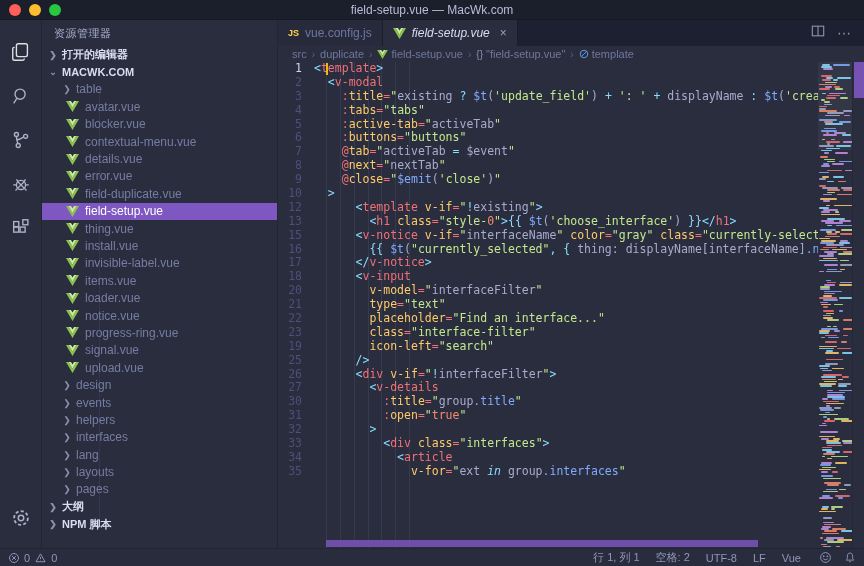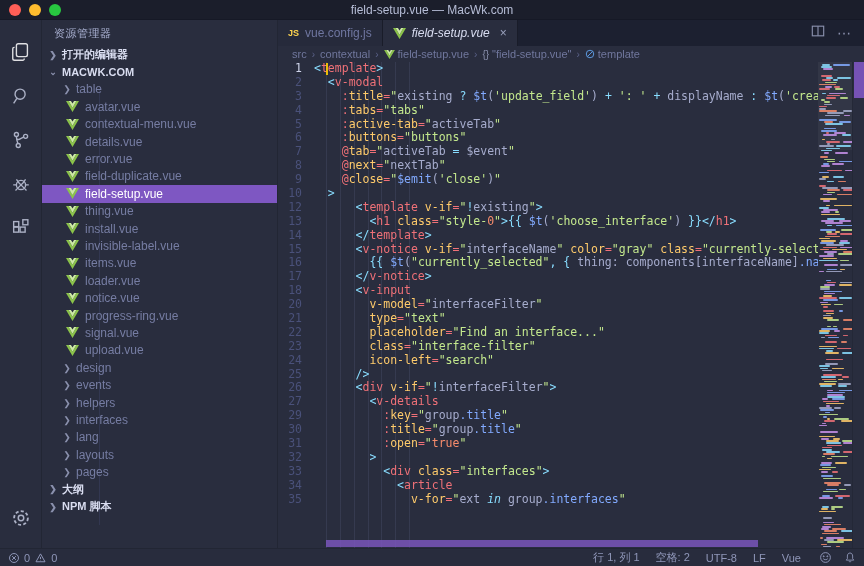--- a/index.html
+++ b/index.html
@@ -163,20 +163,27 @@
           <div class="t-row row folder">
             <span class="chev">❯</span>
             <span class="label">table</span>
           </div>
           <div class="t-row row">
             <svg viewBox="0 0 24 20" class="vicon">
               <path d="M0 0h4.8L12 12.4 19.2 0H24L12 20Z" fill="#8bc34a"></path>
               <path d="M4.8 0h4.4L12 4.6 14.8 0h4.4L12 12.4Z" fill="#cdeaa4"></path>
             </svg>
             <span class="label">avatar.vue</span>
+          </div>
+          <div class="t-row row">
+            <svg viewBox="0 0 24 20" class="vicon">
+              <path d="M0 0h4.8L12 12.4 19.2 0H24L12 20Z" fill="#8bc34a"></path>
+              <path d="M4.8 0h4.4L12 4.6 14.8 0h4.4L12 12.4Z" fill="#cdeaa4"></path>
+            </svg>
+            <span class="label">blocker.vue</span>
           </div>
           <div class="t-row row">
             <svg viewBox="0 0 24 20" class="vicon">
               <path d="M0 0h4.8L12 12.4 19.2 0H24L12 20Z" fill="#8bc34a"></path>
               <path d="M4.8 0h4.4L12 4.6 14.8 0h4.4L12 12.4Z" fill="#cdeaa4"></path>
             </svg>
             <span class="label">contextual-menu.vue</span>
           </div>
           <div class="t-row row">
             <svg viewBox="0 0 24 20" class="vicon">
@@ -332,21 +339,21 @@
           <span class="ellipsis">⋯</span>
         </div>
       </div>
 
       <div class="breadcrumb">
         <span class="bc-item">
             <span>src</span>
           </span>
         <span class="bc-sep">›</span>
         <span class="bc-item">
-            <span>contextual</span>
+            <span>duplicate</span>
           </span>
         <span class="bc-sep">›</span>
         <span class="bc-item">
           <svg width="11" height="9" viewBox="0 0 24 20">
             <path d="M0 0h4.8L12 12.4 19.2 0H24L12 20Z" fill="#8bc34a"></path>
               <path d="M4.8 0h4.4L12 4.6 14.8 0h4.4L12 12.4Z" fill="#cdeaa4"></path>
           </svg>
           <span>field-setup.vue</span>
         </span>
         <span class="bc-sep">›</span>
@@ -410,30 +417,26 @@
               </div>
               <div class="cline">
                 <span class="ln">12</span>
                 <span class="lc"><span class="tk-w">      </span><span class="tk-c">&lt;</span><span class="tk-p">template</span><span class="tk-w"> </span><span class="tk-y">v-if</span><span class="tk-p">=</span><span class="tk-g">"</span><span class="tk-c">!</span><span class="tk-w">existing</span><span class="tk-g">"</span><span class="tk-c">&gt;</span></span>
               </div>
               <div class="cline">
                 <span class="ln">13</span>
                 <span class="lc"><span class="tk-w">        </span><span class="tk-c">&lt;</span><span class="tk-p">h1</span><span class="tk-w"> </span><span class="tk-y">class</span><span class="tk-p">=</span><span class="tk-g">"style-</span><span class="tk-o">0</span><span class="tk-g">"</span><span class="tk-c">&gt;</span><span class="tk-c">{{ </span><span class="tk-b">$t</span><span class="tk-w">(</span><span class="tk-g">'choose_interface'</span><span class="tk-w">)</span><span class="tk-c"> }}</span><span class="tk-c">&lt;/</span><span class="tk-p">h1</span><span class="tk-c">&gt;</span></span>
               </div>
               <div class="cline">
-                <span class="ln">14</span>
-                <span class="lc"><span class="tk-w">      </span><span class="tk-c">&lt;/</span><span class="tk-p">template</span><span class="tk-c">&gt;</span></span>
-              </div>
-              <div class="cline">
                 <span class="ln">15</span>
                 <span class="lc"><span class="tk-w">      </span><span class="tk-c">&lt;</span><span class="tk-p">v-notice</span><span class="tk-w"> </span><span class="tk-y">v-if</span><span class="tk-p">=</span><span class="tk-g">"</span><span class="tk-w">interfaceName</span><span class="tk-g">"</span><span class="tk-w"> </span><span class="tk-y">color</span><span class="tk-p">=</span><span class="tk-g">"gray"</span><span class="tk-w"> </span><span class="tk-y">class</span><span class="tk-p">=</span><span class="tk-g">"currently-selected"</span></span>
               </div>
               <div class="cline">
                 <span class="ln">16</span>
-                <span class="lc"><span class="tk-w">        </span><span class="tk-c">{{ </span><span class="tk-b">$t</span><span class="tk-w">(</span><span class="tk-g">"currently_selected"</span><span class="tk-c">, </span><span class="tk-c">{ </span><span class="tk-w">thing: </span><span class="tk-w">components[interfaceName]</span><span class="tk-b">.name</span></span>
+                <span class="lc"><span class="tk-w">        </span><span class="tk-c">{{ </span><span class="tk-b">$t</span><span class="tk-w">(</span><span class="tk-g">"currently_selected"</span><span class="tk-c">, </span><span class="tk-c">{ </span><span class="tk-w">thing: </span><span class="tk-w">displayName[interfaceName]</span><span class="tk-b">.name</span></span>
               </div>
               <div class="cline">
                 <span class="ln">17</span>
                 <span class="lc"><span class="tk-w">      </span><span class="tk-c">&lt;/</span><span class="tk-p">v-notice</span><span class="tk-c">&gt;</span></span>
               </div>
               <div class="cline">
                 <span class="ln">18</span>
                 <span class="lc"><span class="tk-w">      </span><span class="tk-c">&lt;</span><span class="tk-p">v-input</span></span>
               </div>
               <div class="cline">
@@ -446,38 +449,34 @@
               </div>
               <div class="cline">
                 <span class="ln">22</span>
                 <span class="lc"><span class="tk-w">        </span><span class="tk-y">placeholder</span><span class="tk-p">=</span><span class="tk-g">"Find an interface..."</span></span>
               </div>
               <div class="cline">
                 <span class="ln">23</span>
                 <span class="lc"><span class="tk-w">        </span><span class="tk-y">class</span><span class="tk-p">=</span><span class="tk-g">"interface-filter"</span></span>
               </div>
               <div class="cline">
-                <span class="ln">24</span>
+                <span class="ln">19</span>
                 <span class="lc"><span class="tk-w">        </span><span class="tk-y">icon-left</span><span class="tk-p">=</span><span class="tk-g">"search"</span></span>
               </div>
               <div class="cline">
                 <span class="ln">25</span>
                 <span class="lc"><span class="tk-w">      </span><span class="tk-c">/&gt;</span></span>
               </div>
               <div class="cline">
                 <span class="ln">26</span>
                 <span class="lc"><span class="tk-w">      </span><span class="tk-c">&lt;</span><span class="tk-p">div</span><span class="tk-w"> </span><span class="tk-y">v-if</span><span class="tk-p">=</span><span class="tk-g">"</span><span class="tk-c">!</span><span class="tk-w">interfaceFilter</span><span class="tk-g">"</span><span class="tk-c">&gt;</span></span>
               </div>
               <div class="cline">
                 <span class="ln">27</span>
                 <span class="lc"><span class="tk-w">        </span><span class="tk-c">&lt;</span><span class="tk-p">v-details</span></span>
-              </div>
-              <div class="cline">
-                <span class="ln">29</span>
-                <span class="lc"><span class="tk-w">          </span><span class="tk-p">:</span><span class="tk-y">key</span><span class="tk-p">=</span><span class="tk-g">"</span><span class="tk-w">group</span><span class="tk-b">.title</span><span class="tk-g">"</span></span>
               </div>
               <div class="cline">
                 <span class="ln">30</span>
                 <span class="lc"><span class="tk-w">          </span><span class="tk-p">:</span><span class="tk-y">title</span><span class="tk-p">=</span><span class="tk-g">"</span><span class="tk-w">group</span><span class="tk-b">.title</span><span class="tk-g">"</span></span>
               </div>
               <div class="cline">
                 <span class="ln">31</span>
                 <span class="lc"><span class="tk-w">          </span><span class="tk-p">:</span><span class="tk-y">open</span><span class="tk-p">=</span><span class="tk-g">"</span><span class="tk-o">true</span><span class="tk-g">"</span></span>
               </div>
               <div class="cline">

